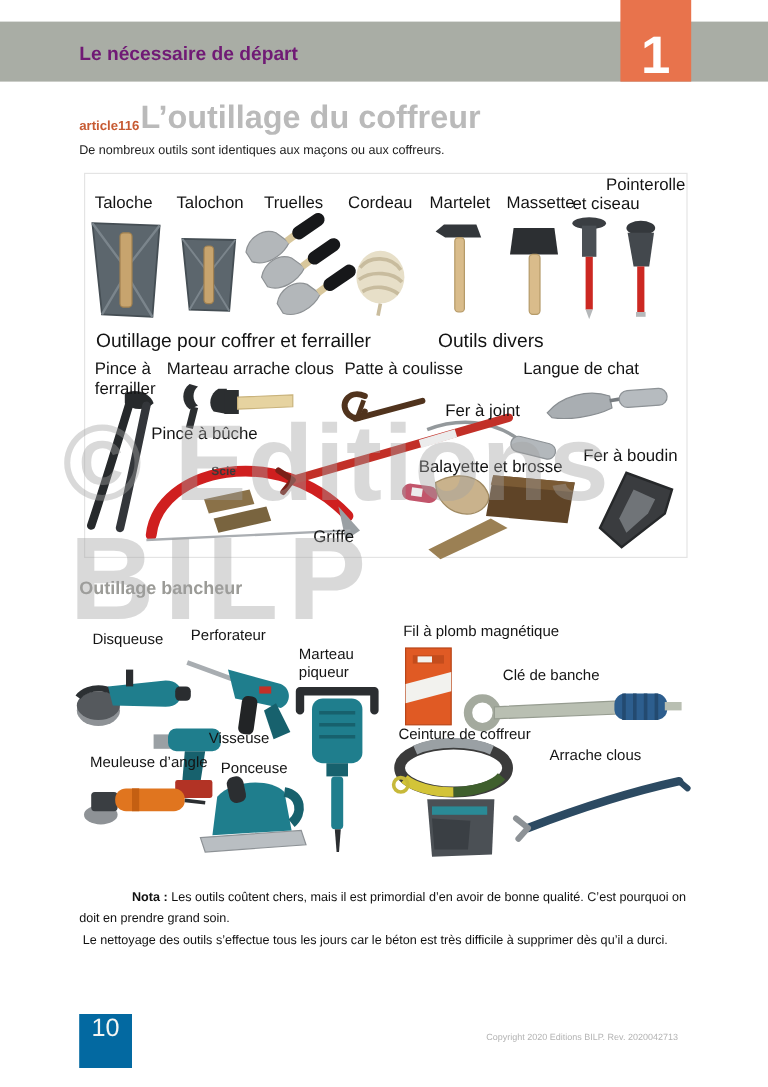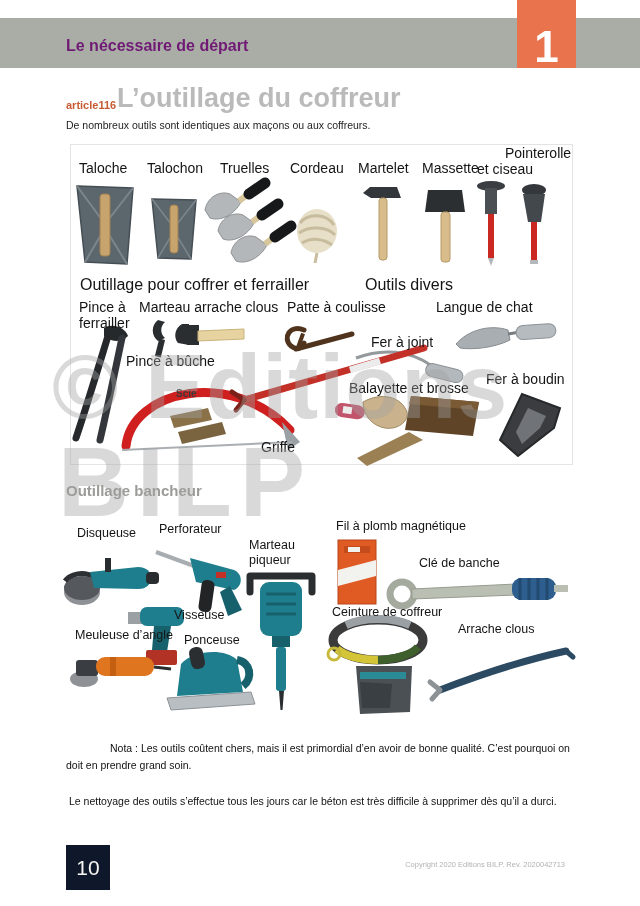--- a/index.html
+++ b/index.html
@@ -29,26 +29,26 @@
 
   .bancheur-title{position:absolute;left:66px;top:482px;font-size:15px;font-weight:bold;color:#9b9b97;z-index:2;}
 
   
   .wm{position:absolute;font-weight:bold;color:#a2a2a2;opacity:0.40;z-index:3;pointer-events:none;white-space:nowrap;}
   .wm1{left:52px;top:336px;font-size:90px;letter-spacing:1px;}
   .wm2{left:58px;top:426px;font-size:98px;letter-spacing:8px;}
 
   
   .nota{position:absolute;left:66px;top:740px;width:512px;font-size:10.5px;line-height:1.6;color:#111;z-index:2;}
-  .nota b{font-weight:normal;padding-left:44px;}
-  .nota .line2{margin-top:19px;padding-left:3px;}
-
-  
-  .page-num-box{position:absolute;left:66px;top:845px;width:44px;height:45px;background:#0f172a;z-index:2;
-                display:flex;align-items:center;justify-content:center;}
+  .nota b{font-weight:bold;padding-left:44px;}
+  .nota .line2{margin-top:2px;padding-left:3px;}
+
+  
+  .page-num-box{position:absolute;left:66px;top:845px;width:44px;height:45px;background:#0369a1;z-index:2;
+                display:flex;justify-content:center;}
   .page-num{color:#f5f5f2;font-size:21px;}
   .copyright{position:absolute;left:260px;top:859px;width:305px;text-align:right;font-size:7.5px;
              color:#b3b3b3;line-height:1.5;z-index:2;}
 
   svg.tool{position:absolute;z-index:1;overflow:visible;}
 </style>
 </head>
 <body>
 
 <div class="page">

